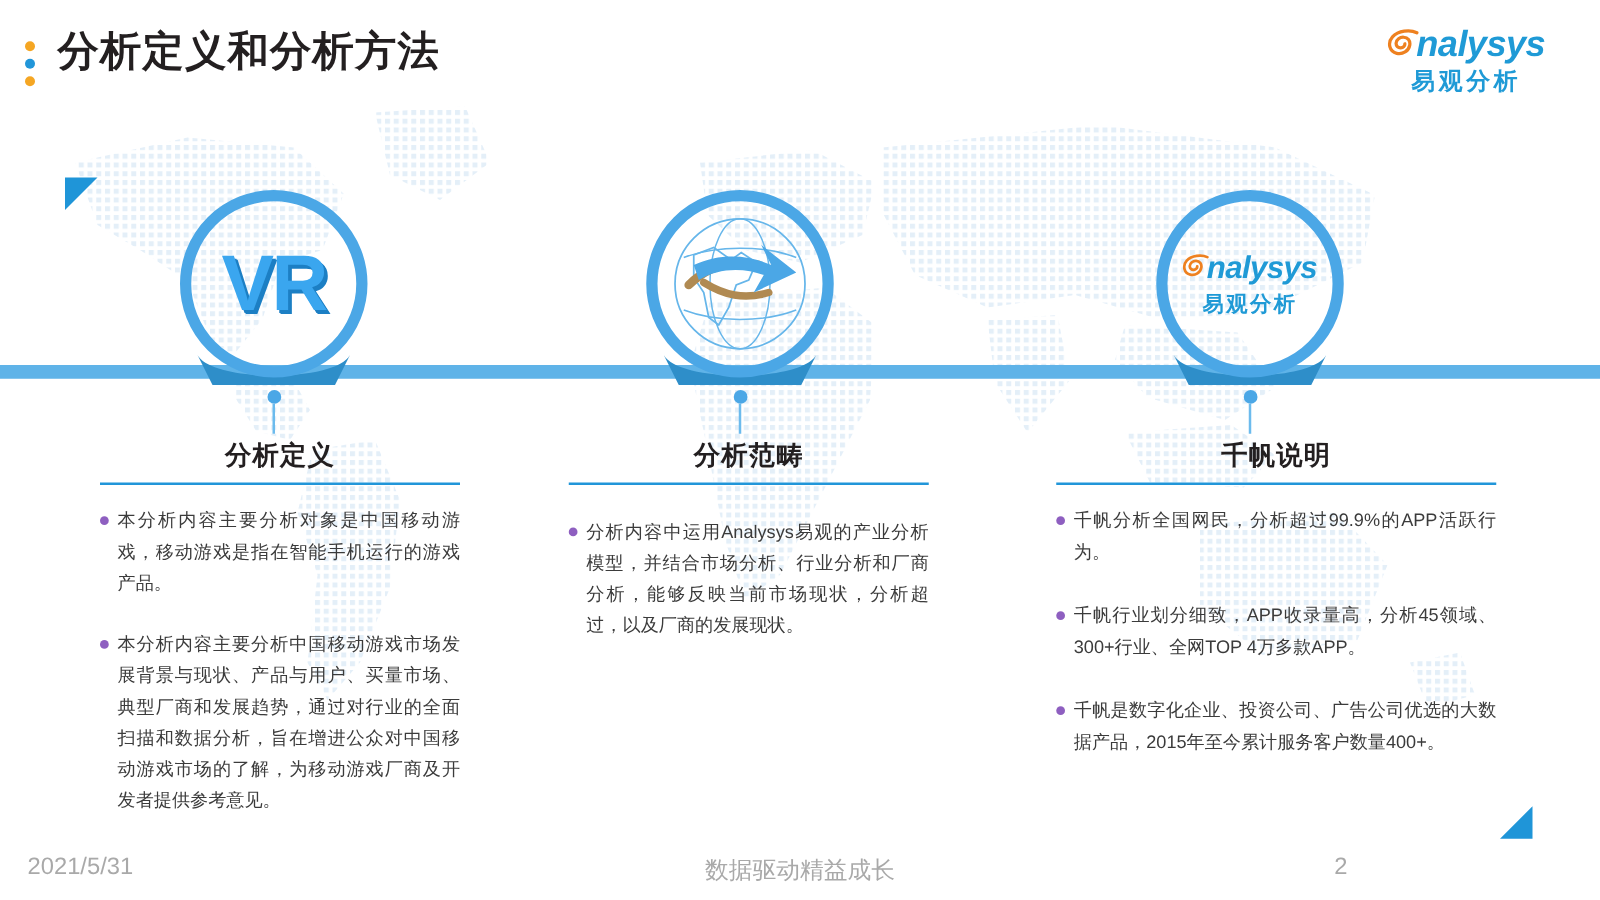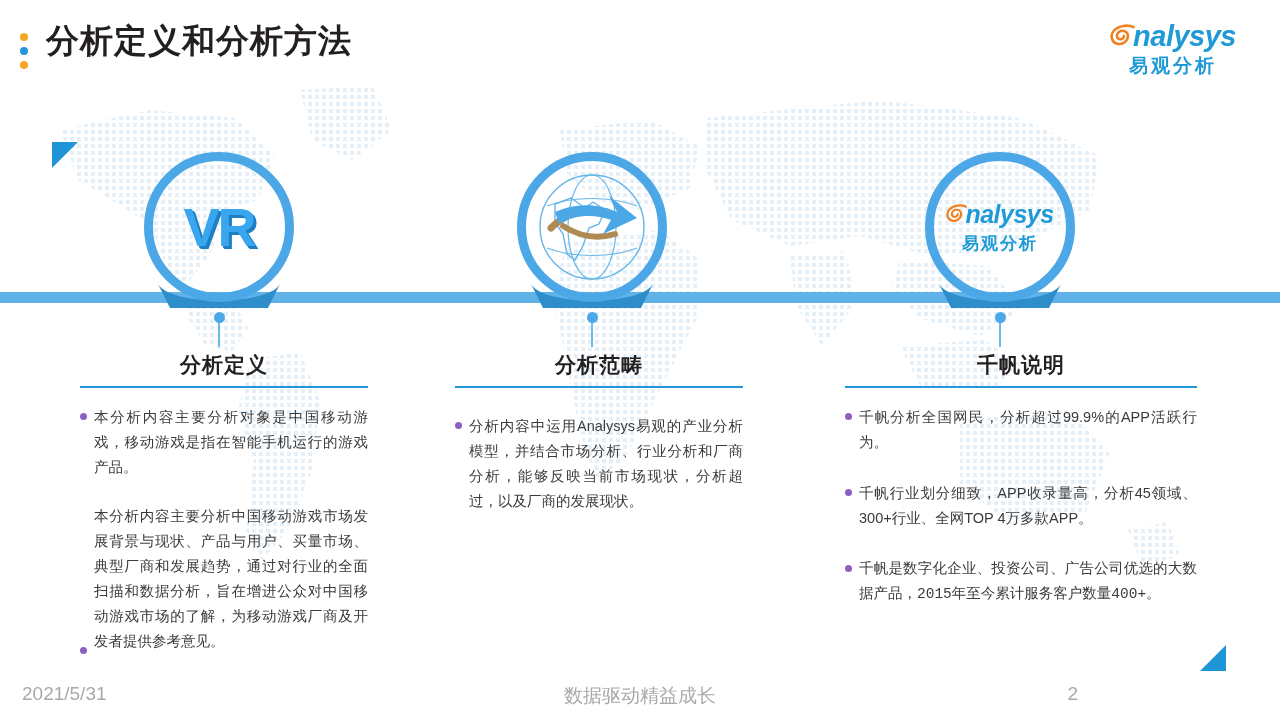--- a/index.html
+++ b/index.html
@@ -52,21 +52,21 @@
     position:absolute;left:0;top:0;width:150px;height:150px;border-radius:50%;
     border:9px solid #4ba7e6;box-sizing:border-box;background:transparent;
   }
   .circle-shadow{
     position:absolute;left:6px;top:130px;width:138px;height:26px;
     pointer-events:none;
   }
   .vr-text{
     position:absolute;left:0;top:0;width:150px;height:150px;
     display:flex;align-items:center;justify-content:center;
-    font-size:54px;font-weight:bold;color:#3aa6ef;
+    font-size:63px;font-weight:bold;color:#3aa6ef;
     text-shadow:2px 2px 0 #1c7fc4, 3px 3px 0 #1c7fc4;
     letter-spacing:-2px;
   }
   .globe{position:absolute;left:16px;top:16px;width:118px;height:118px;}
   .circle-logo{
     position:absolute;left:0;top:0;width:150px;height:150px;
     display:flex;flex-direction:column;align-items:center;justify-content:center;
   }
   .circle-logo .logo-main{font-size:25px;}
   .circle-logo .logo-cn{font-size:17px;letter-spacing:2px;margin-top:3px;}
@@ -220,21 +220,21 @@
     <div class="stem"></div>
   </div>
 
   <div class="col" style="left:80px;width:288px;">
     <div class="col-title">分析定义</div>
     <div class="col-rule"></div>
     <div class="bullet">
       <span class="dot"></span>
       <span class="txt">本分析内容主要分析对象是中国移动游戏，移动游戏是指在智能手机运行的游戏产品。</span>
     </div>
-    <div class="bullet" style="margin-top:24px;align-items:flex-end;">
+    <div class="bullet" style="margin-top:24px;">
       <span class="dot"></span>
       <span class="txt">本分析内容主要分析中国移动游戏市场发展背景与现状、产品与用户、买量市场、典型厂商和发展趋势，通过对行业的全面扫描和数据分析，旨在增进公众对中国移动游戏市场的了解，为移动游戏厂商及开发者提供参考意见。</span>
     </div>
   </div>
 
   <div class="col" style="left:455px;width:288px;">
     <div class="col-title">分析范畴</div>
     <div class="col-rule"></div>
     <div class="bullet" style="margin-top:26px;">
       <span class="dot"></span>
@@ -246,21 +246,21 @@
     <div class="col-title">千帆说明</div>
     <div class="col-rule"></div>
     <div class="bullet">
       <span class="dot"></span>
       <span class="txt">千帆分析全国网民，分析超过99.9%的APP活跃行为。</span>
     </div>
     <div class="bullet" style="margin-top:26px;">
       <span class="dot"></span>
       <span class="txt">千帆行业划分细致，APP收录量高，分析45领域、300+行业、全网TOP 4万多款APP。</span>
     </div>
-    <div class="bullet" style="margin-top:26px;font-family:Liberation Mono, monospace;">
+    <div class="bullet" style="margin-top:26px;">
       <span class="dot"></span>
       <span class="txt">千帆是数字化企业、投资公司、广告公司优选的大数据产品，2015年至今累计服务客户数量400+。</span>
     </div>
   </div>
 
   <div class="footer">
     <span class="date">2021/5/31</span>
     <span class="slogan">数据驱动精益成长</span>
     <span class="pageno">2</span>
   </div>

